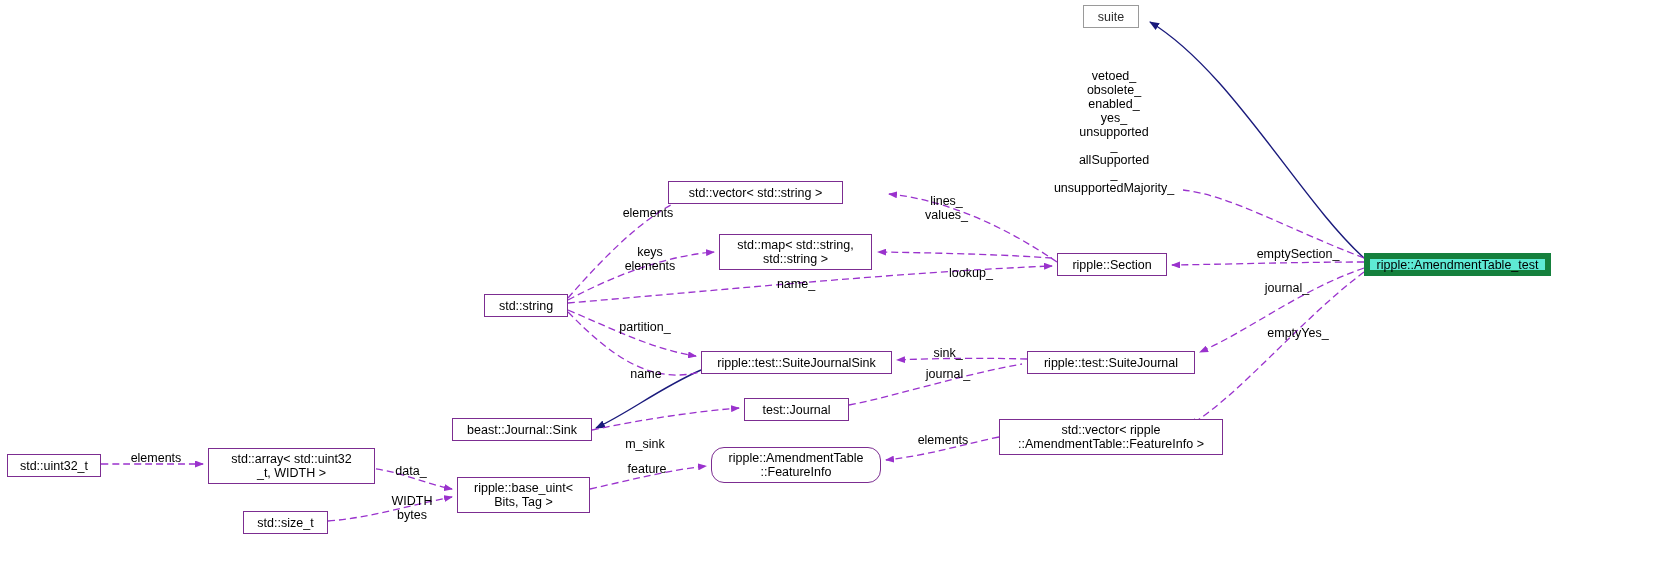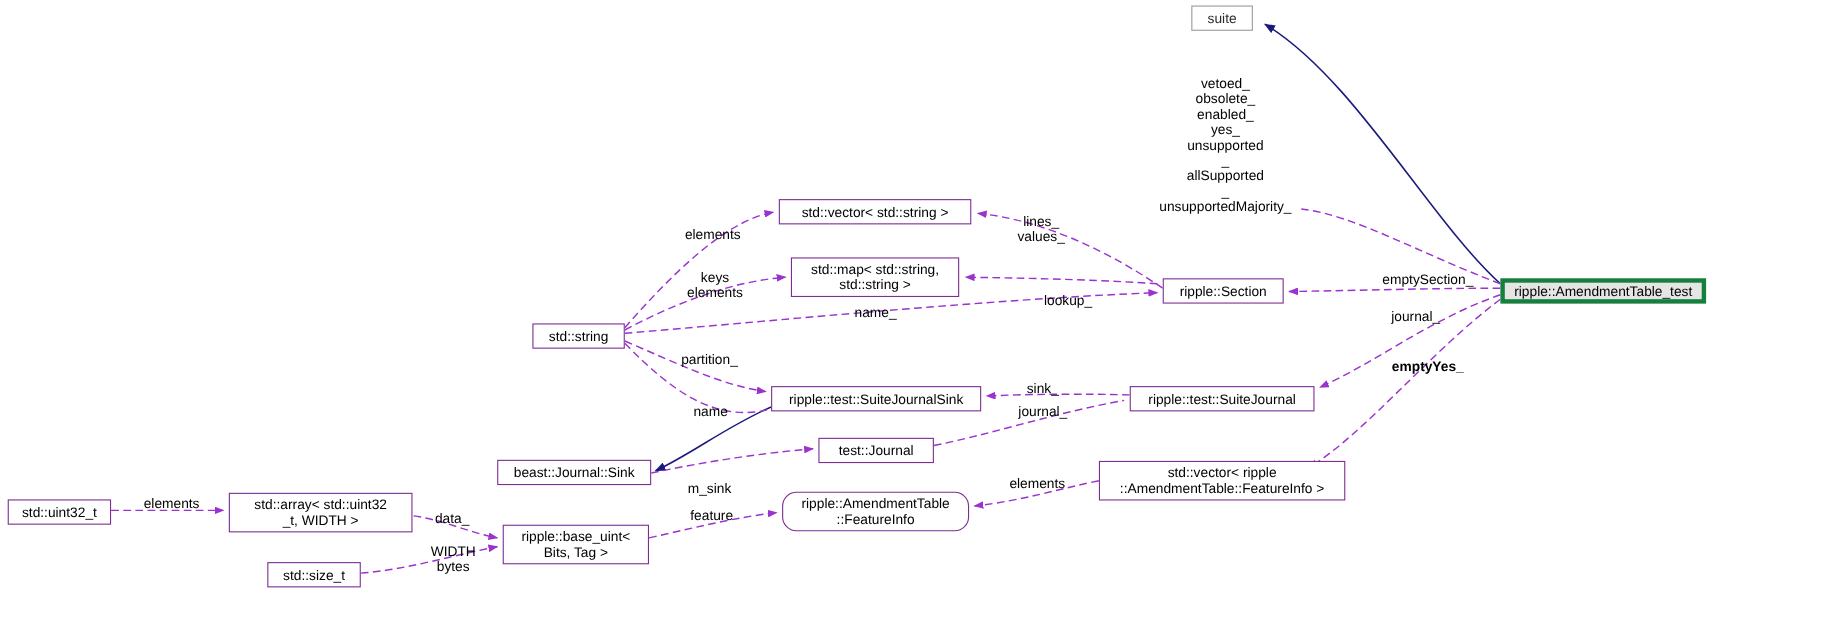--- a/index.html
+++ b/index.html
@@ -37,22 +37,22 @@
     display: flex;
     align-items: center;
     justify-content: center;
     white-space: pre;
   }
   .node.grey {
     border: 1px solid #9a9a9a;
     color: #2b2b2b;
   }
   .node.selected {
-    border: 4px solid #15803d;
-    background: #e5e5e5;
+    border: 6px solid #15803d;
+    background: #5eead4;
   }
   .edge-label {
     position: absolute;
     font-size: 12.5px;
     line-height: 14px;
     color: #000000;
     white-space: pre;
     text-align: center;
   }
 </style>
@@ -111,21 +111,21 @@
 
     <path d="M590,489 C630,480 670,470 706,466" stroke="#9a32cd" stroke-width="1.3" fill="none" stroke-dasharray="7,4" marker-end="url(#arrow-purple)"></path>
 
     <path d="M328,521 C370,518 410,505 452,497" stroke="#9a32cd" stroke-width="1.3" fill="none" stroke-dasharray="7,4" marker-end="url(#arrow-purple)"></path>
   </svg>
 
   <div class="node grey" style="left:1083px; top:5px; width:56px; height:23px;">
     <span>suite</span>
   </div>
 
-  <div class="node" style="left:708px; top:181px; width:175px; height:23px;">
+  <div class="node" style="left:668px; top:181px; width:175px; height:23px;">
     <span>std::vector&lt; std::string &gt;</span>
   </div>
 
   <div class="node" style="left:719px; top:234px; width:153px; height:36px;">
     <span>std::map&lt; std::string,
 std::string &gt;</span>
   </div>
 
   <div class="node" style="left:1057px; top:253px; width:110px; height:23px;">
     <span>ripple::Section</span>
@@ -204,21 +204,21 @@
   <div class="edge-label" style="left:942px; top:246px; width:58px;margin-top:20px;">lookup_</div>
 
   <div class="edge-label" style="left:1247px; top:247px; width:102px;">emptySection_</div>
 
   <div class="edge-label" style="left:771px; top:277px; width:50px;">name_</div>
 
   <div class="edge-label" style="left:1258px; top:281px; width:58px;">journal_</div>
 
   <div class="edge-label" style="left:611px; top:320px; width:68px;">partition_</div>
 
-  <div class="edge-label" style="left:1260px; top:326px; width:76px;font-weight:bold;">emptyYes_</div>
+  <div class="edge-label" style="left:1260px; top:326px; width:76px;">emptyYes_</div>
 
   <div class="edge-label" style="left:928px; top:346px; width:40px;">sink_</div>
 
   <div class="edge-label" style="left:625px; top:367px; width:42px;">name</div>
 
   <div class="edge-label" style="left:919px; top:367px; width:58px;">journal_</div>
 
   <div class="edge-label" style="left:908px; top:433px; width:70px;">elements</div>
 
   <div class="edge-label" style="left:121px; top:451px; width:70px;">elements</div>

